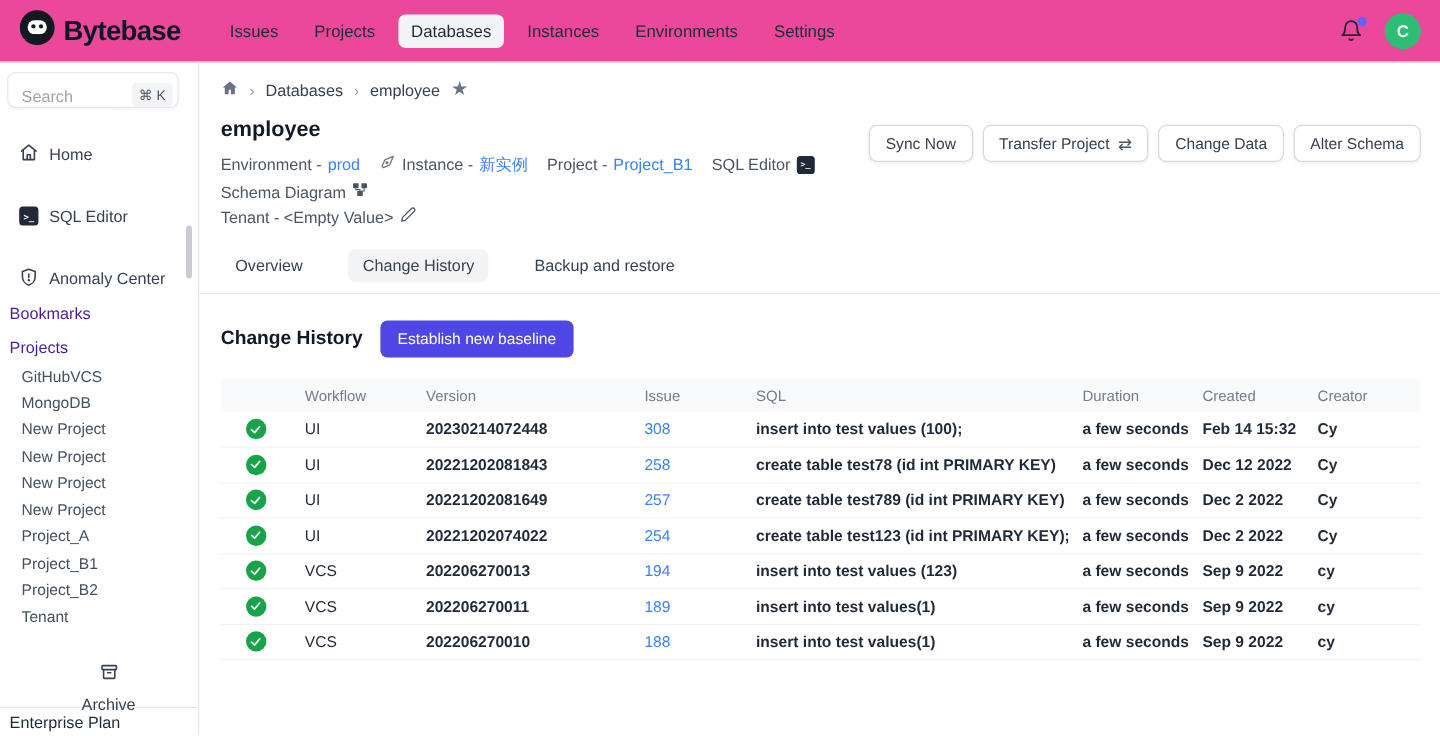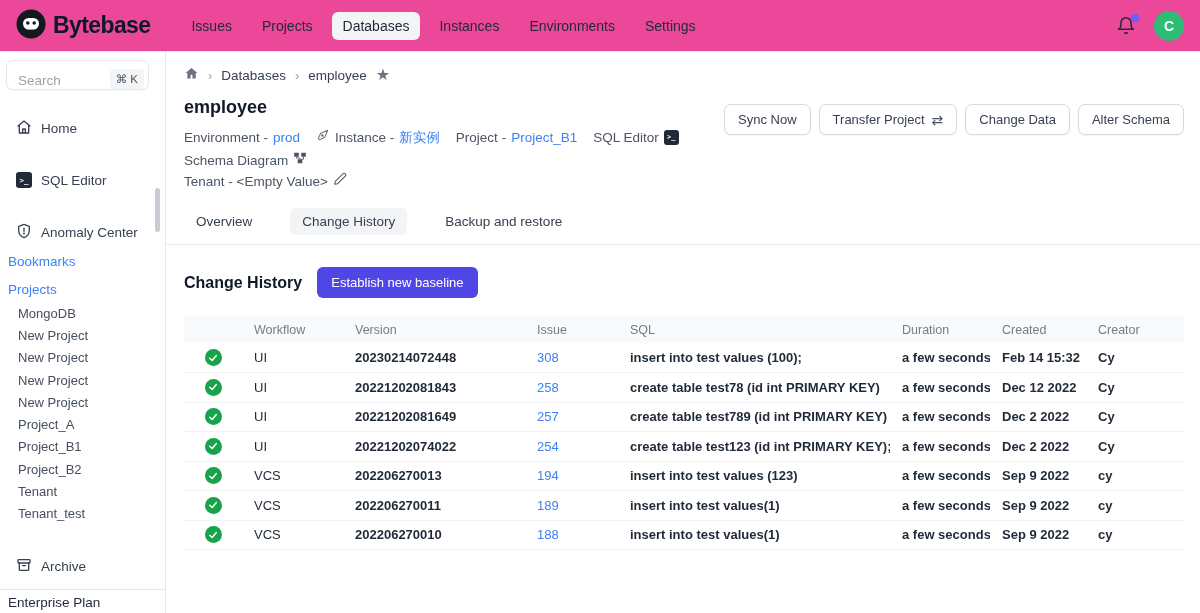--- a/index.html
+++ b/index.html
@@ -25,25 +25,25 @@
   .layout { display:flex; height:561px; }
 
   
   .sidebar { width:166px; flex:none; border-right:1px solid #e5e7eb; position:relative; padding-top:8px; }
   .search-box { margin:0 16px 12px 6px; height:30px; border:1px solid #e5e7eb; border-radius:7px; box-shadow:0 1px 2px rgba(0,0,0,.04);
     display:flex; align-items:flex-end; justify-content:space-between; padding:0 4px 0 9px; background:#fff; }
   .search-box input { border:none; outline:none; width:78px; font-size:13.5px; font-family:"Liberation Sans",sans-serif; color:#374151; }
   .search-box input::placeholder { color:#9ca3af; }
   .kbd { background:#f3f4f6; border-radius:4px; font-size:11.5px; color:#4b5563; padding:3px 6px; white-space:nowrap; }
   .side-item { display:flex; align-items:center; gap:9px; padding-left:16px; height:28px; font-size:13.5px; color:#374151; cursor:pointer;margin-top:24px; }
-  .side-section { padding-left:8px; height:26px; display:flex; align-items:center; font-size:13.5px; color:#3b82f6; margin-top:2px; }
+  .side-section { padding-left:8px; height:26px; display:flex; align-items:center; font-size:13.5px; color:#4c1d95; margin-top:2px; }
   .proj-item { padding-left:18px; height:22.3px; display:flex; align-items:center; font-size:13px; color:#44505e; cursor:pointer; white-space:nowrap; }
   .side-scroll-thumb { position:absolute; right:5px; top:136px; width:5px; height:44px; border-radius:3px; background:#c9cdd3; }
   .sidebar-bottom { position:absolute; left:0; right:0; bottom:0; background:#fff; }
-  .archive-row { margin-bottom:9px; }
+  .archive-row { margin-bottom:9px;flex-direction:column; }
   .plan-row { border-top:1px solid #e5e7eb; height:24px; display:flex; align-items:flex-start; padding:5px 0 0 8px; font-size:13.5px; color:#1f2937; }
   .sqlicon { width:16px; height:16px; background:#1f2937; border-radius:3px; color:#fff; font-size:7.5px; font-weight:700; display:flex; align-items:center; justify-content:center; letter-spacing:0; font-family:"DejaVu Sans Mono",monospace; }
   .sqlicon.small { width:15px; height:15px; font-size:7px; border-radius:3px; }
 
   
   .main { flex:1; padding:14px 16px 0 18px; position:relative; overflow:hidden; }
   .breadcrumb { display:flex; align-items:center; gap:9px; font-size:13.5px; color:#374151; }
   .crumb-sep { color:#9ca3af; font-size:13px; }
   .crumb-star { color:#6b7280; font-size:16px; line-height:1; }
   .page-title { font-size:18px; font-weight:700; color:#111827; margin-top:13px; }
@@ -145,20 +145,21 @@
           <line x1="12" y1="8" x2="12" y2="12.5"></line>
             <circle cx="12" cy="15.8" r="0.6" fill="#374151"></circle>
         </svg>
       </span>
       <span>Anomaly Center</span>
     </div>
 
     <div class="side-section">Bookmarks</div>
     <div class="side-section">Projects</div>
 
+    <div class="proj-item">GitHubVCS</div>
     <div class="proj-item">MongoDB</div>
     <div class="proj-item">New Project</div>
     <div class="proj-item">New Project</div>
     <div class="proj-item">New Project</div>
     <div class="proj-item">New Project</div>
     <div class="proj-item">Project_A</div>
     <div class="proj-item">Project_B1</div>
     <div class="proj-item">Project_B2</div>
     <div class="proj-item">Tenant</div>
     <div class="proj-item">Tenant_test</div>

